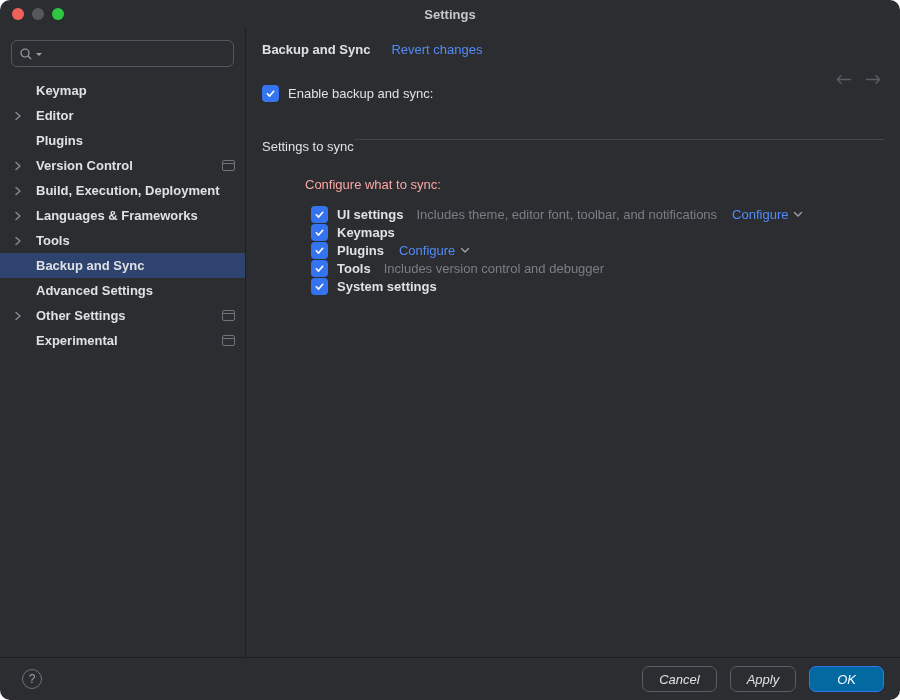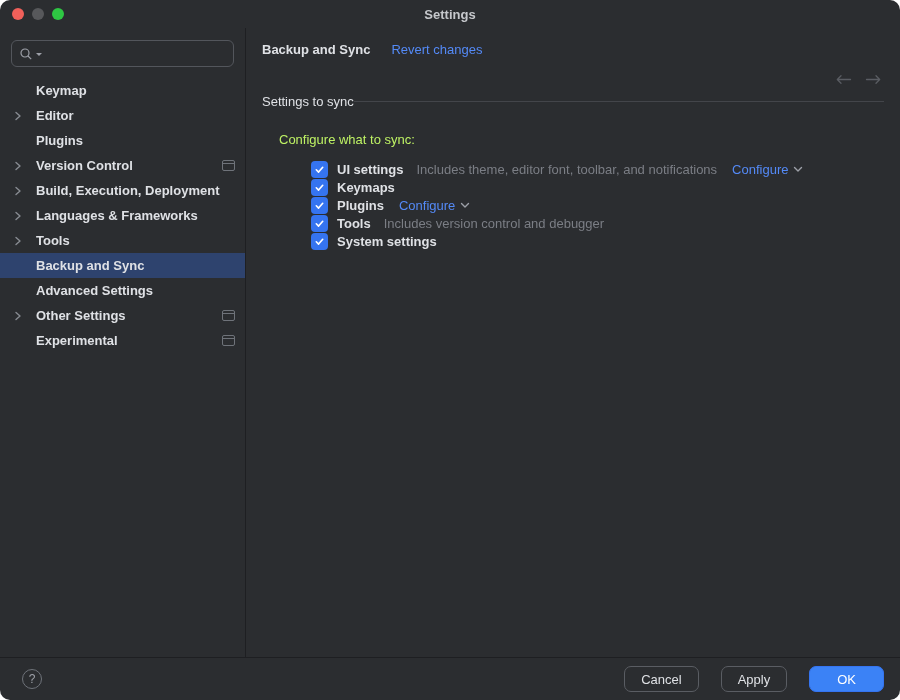--- a/index.html
+++ b/index.html
@@ -33,38 +33,38 @@
   
   .main{flex:1;position:relative;padding:14px 16px 0 16px;overflow:hidden;}
   .main-header{display:flex;align-items:baseline;gap:21px;}
   .main-title{font-weight:bold;font-size:13px;color:#dfe1e5;}
   .link{color:#548af7;text-decoration:none;cursor:pointer;background:none;border:none;font:inherit;padding:0;}
   .nav-arrows{position:absolute;right:18px;top:46px;display:flex;gap:13px;}
   .nav-arrows button{background:none;border:none;padding:0;display:flex;align-items:center;}
   .enable-row{margin-top:28px;display:flex;align-items:center;gap:9px;}
   .cb{width:17px;height:17px;flex:0 0 17px;border-radius:4px;background:#3574f0;
       display:flex;align-items:center;justify-content:center;padding:0;border:none;}
-  .section{margin-top:37px;display:flex;align-items:center;}
+  .section{margin-top:37px;display:flex;align-items:flex-start;}
   .section-title{color:#dfe1e5;white-space:nowrap;}
   .section-line{flex:1;height:1px;background:#43454a;}
-  .configure-heading{margin-top:23px;margin-left:17px;color:#bef264;}
+  .configure-heading{margin-top:23px;margin-left:43px;color:#fca5a5;}
   .sync-list{margin-top:13px;margin-left:49px;display:flex;flex-direction:column;}
   .sync-row{display:flex;align-items:center;height:18px;}
   .sync-row .cb{margin-right:9px;}
   .sync-label{font-weight:600;color:#dfe1e5;}
   .desc{color:#7b7e85;margin-left:13px;}
   .configure{display:flex;align-items:center;gap:5px;margin-left:15px;color:#548af7;font-weight:600;background:none;border:none;font:inherit;padding:0;}
   
   .footer{flex:0 0 43px;border-top:1px solid #1e1f22;display:flex;align-items:center;padding:0 16px;}
   .help{width:20px;height:20px;border-radius:50%;border:1px solid #6f737a;background:transparent;
         color:#9da0a8;display:flex;align-items:center;justify-content:center;font-size:12px;margin-left:6px;padding:0;}
-  .buttons{margin-left:auto;display:flex;gap:22px;}
+  .buttons{margin-left:auto;display:flex;gap:13px;font-style:italic;}
   .btn{height:26px;padding:0 16px;border-radius:7px;border:1px solid #5a5d63;background:transparent;
        color:#dfe1e5;font:inherit;font-size:13px;display:flex;align-items:center;}
-  .btn.primary{background:#3b82f6;border-color:#3574f0;color:#ffffff;padding:0 27px;}
+  .btn.primary{background:#0369a1;border-color:#3574f0;color:#ffffff;padding:0 27px;}
 </style>
 </head>
 <body>
 
 <div class="window">
 
   <div class="titlebar">
     <div class="lights">
       <button class="light close"></button>
       <button class="light min"></button>
@@ -201,20 +201,28 @@
               <path d="M15.5 5.5 H2.5 M6 1.8 L2.3 5.5 L6 9.2" stroke="#5a5d63" stroke-width="1.3" fill="none" stroke-linecap="round" stroke-linejoin="round"></path>
             </svg>
         </button>
         <button>
           <svg width="17" height="11" viewBox="0 0 17 11">
               <path d="M1.5 5.5 H14.5 M11 1.8 L14.7 5.5 L11 9.2" stroke="#5a5d63" stroke-width="1.3" fill="none" stroke-linecap="round" stroke-linejoin="round"></path>
             </svg>
         </button>
       </div>
 
+      <div class="enable-row">
+        <button class="cb">
+          <svg width="11" height="11" viewBox="0 0 12 12">
+              <path d="M2.5 6.3 L5 8.8 L9.5 3.6" stroke="#ffffff" stroke-width="1.8" fill="none" stroke-linecap="round" stroke-linejoin="round"></path>
+            </svg>
+        </button>
+        <span>Enable backup and sync:</span>
+      </div>
 
       <div class="section">
         <span class="section-title">Settings to sync</span>
         <span class="section-line"></span>
       </div>
 
       <div class="configure-heading">Configure what to sync:</div>
 
       <div class="sync-list">
 

